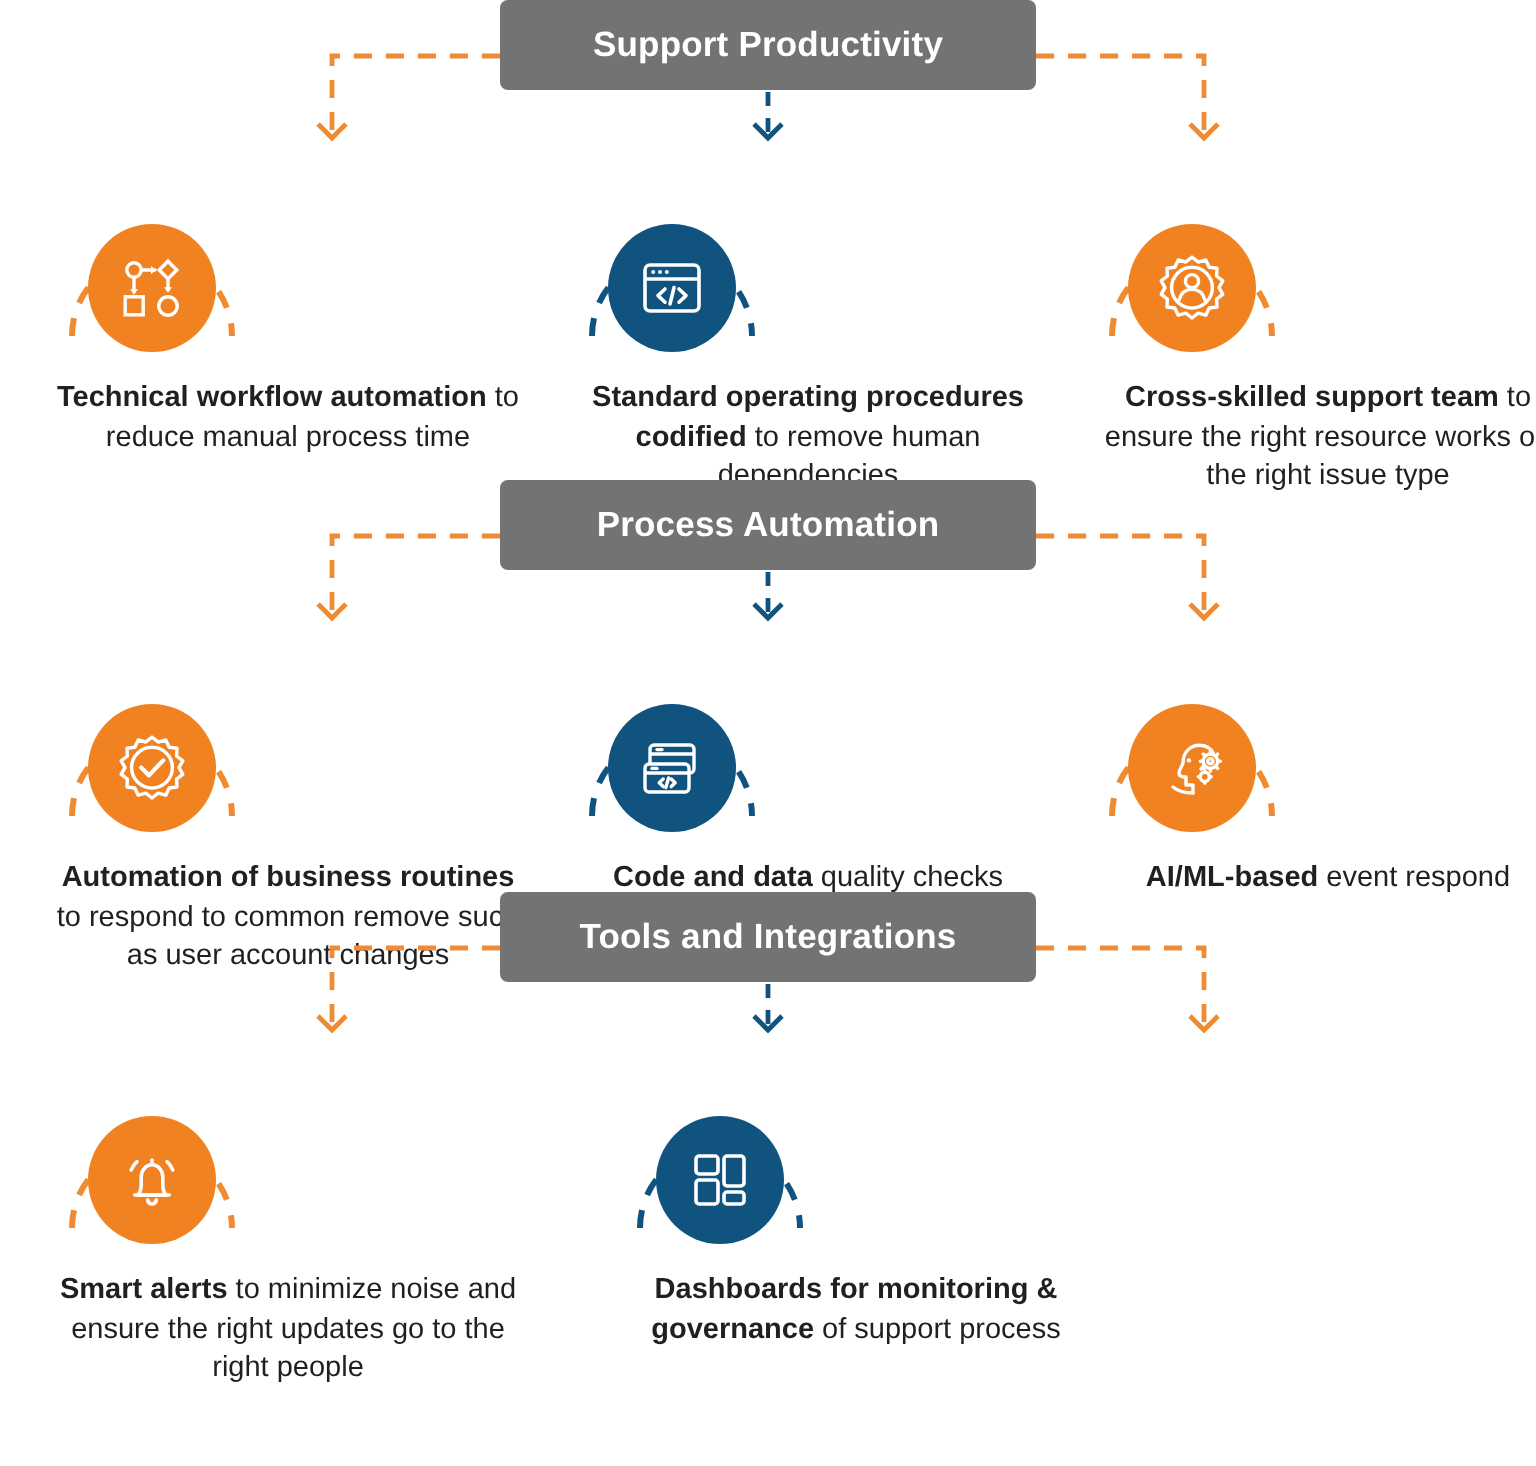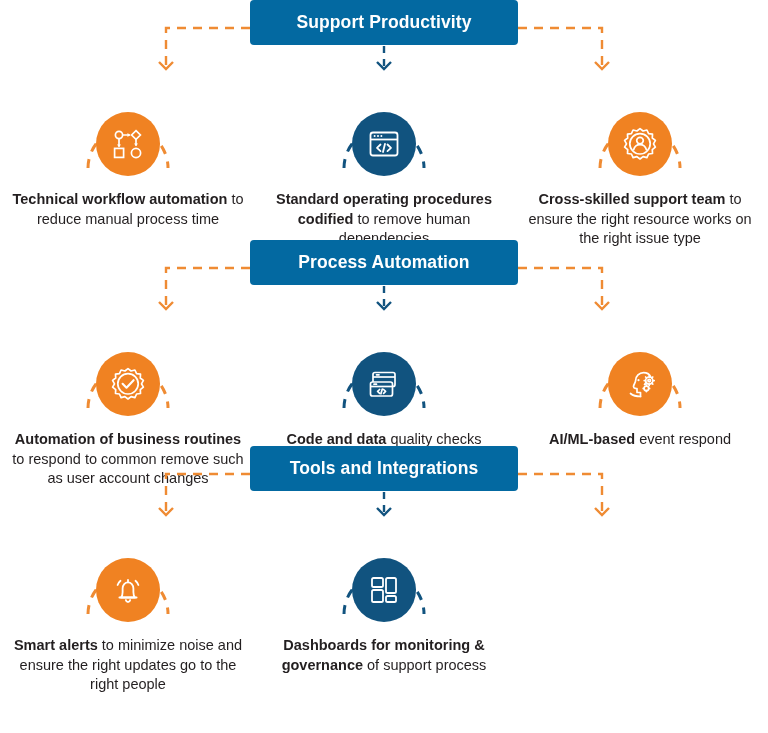--- a/index.html
+++ b/index.html
@@ -30,21 +30,21 @@
   .section.s2 { top: 12px; }
 
   
   .header-bar {
     position: absolute;
     left: 50%;
     transform: translateX(-50%);
     top: 0;
     width: 268px;
     height: 45px;
-    background: #0369a1;
+    background: #737373;
     border-radius: 4px;
     display: flex;
     align-items: center;
     justify-content: center;
     z-index: 3;
   }
   .header-bar .title {
     color: #ffffff;
     font-size: 17.5px;
     font-weight: bold;
@@ -68,21 +68,22 @@
     position: absolute;
     left: 0;
     top: 92px;
     width: 768px;
     display: flex;
   }
   .col {
     width: 256px;
     display: flex;
     flex-direction: column;
-    align-items: center;
+    align-items: flex-start;
+    margin-left: 28px;
   }
 
   
   .bubble-wrap {
     position: relative;
     width: 96px;
     height: 84px;
     display: flex;
     align-items: flex-end;
     justify-content: center;

